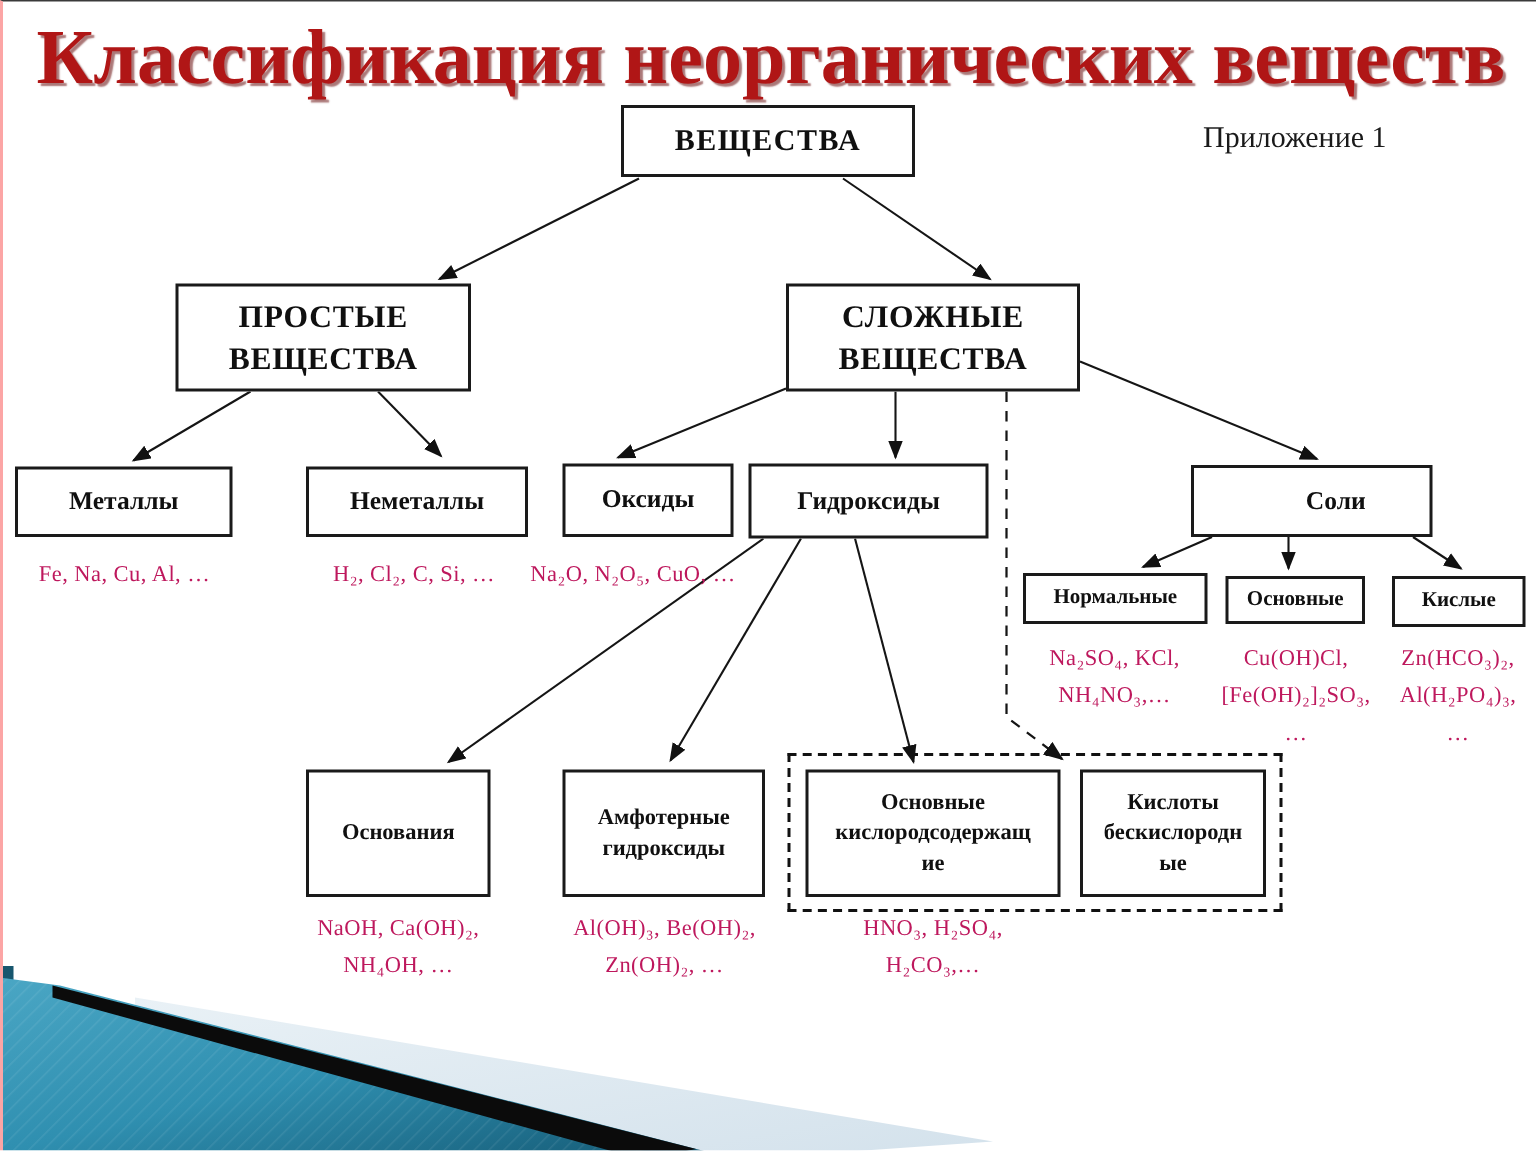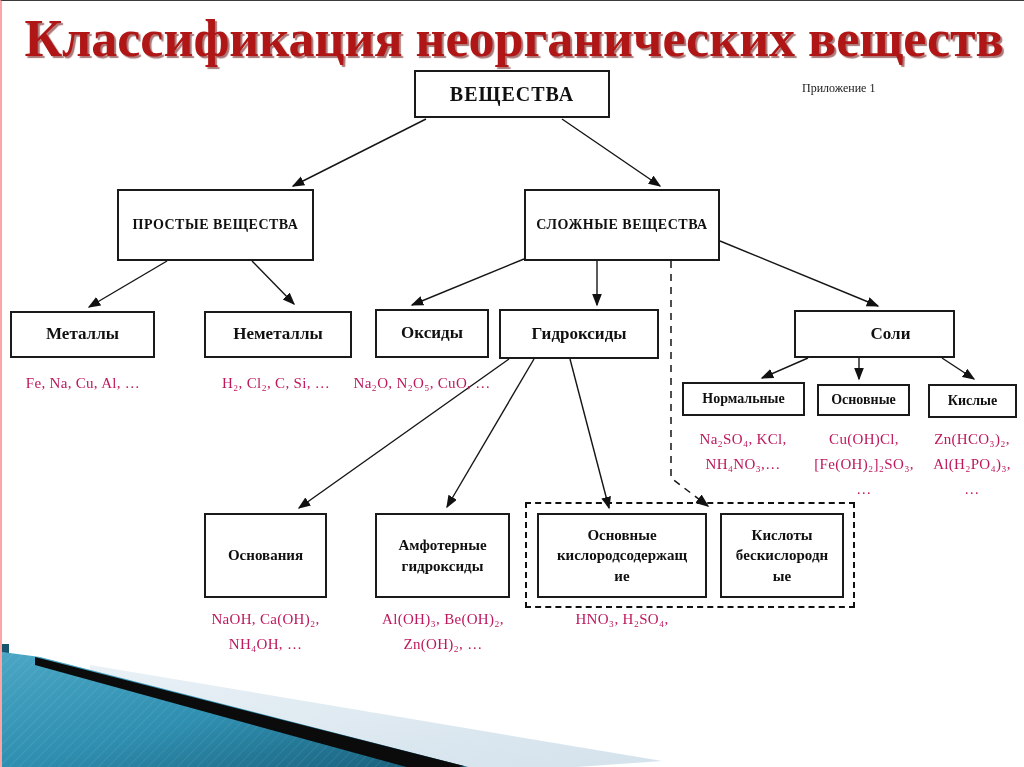--- a/index.html
+++ b/index.html
@@ -7,29 +7,29 @@
     position:relative;width:1024px;height:767px;background:#fff;overflow:hidden;
     border-top:1px solid #3a3a3a;border-left:2px solid #fca5a5;box-sizing:border-box;
     font-family:"Liberation Serif","DejaVu Serif",serif;color:#111;
   }
   #title{
     position:absolute;left:0;top:8px;width:1024px;text-align:center;
     font-size:52px;font-weight:bold;letter-spacing:0px;color:#b01616;
     text-shadow:2px 2px 1px rgba(100,8,8,0.55);white-space:nowrap;
   }
   #annotation{
-    position:absolute;left:800px;top:80px;font-size:12px;color:#1a1a1a;
+    position:absolute;left:800px;top:80px;font-size:20px;color:#1a1a1a;
   }
   .box{
     position:absolute;background:#fff;border:2px solid #1a1a1a;box-sizing:border-box;
     display:flex;align-items:center;justify-content:center;text-align:center;
     font-weight:bold;color:#101010;line-height:1.35;overflow-wrap:anywhere;
   }
   .lvl0{font-size:20px;letter-spacing:1px;}
-  .lvl1{font-size:14px;letter-spacing:0.5px;}
+  .lvl1{font-size:21px;letter-spacing:0.5px;}
   .lvl2{font-size:17px;}
   .lvl3{font-size:14px;border-width:2px;}
   .lvl4{font-size:15px;padding:6px 10px;}
   .ex{
     position:absolute;font-size:15px;color:#be185d;text-align:center;line-height:25px;
     letter-spacing:0.3px;
   }
   #dashed-group{
     position:absolute;left:523px;top:501px;width:330px;height:106px;
     border:2px dashed #111;box-sizing:border-box;background:transparent;
@@ -150,16 +150,17 @@
     <div>NH₄OH, …</div>
   </div>
 
   <div class="ex" style="left:356px;top:606px;width:170px;">
     <div>Al(OH)₃, Be(OH)₂,</div>
     <div>Zn(OH)₂, …</div>
   </div>
 
   <div class="ex" style="left:535px;top:606px;width:170px;">
     <div>HNO₃, H₂SO₄,</div>
+    <div>H₂CO₃,…</div>
   </div>
 
 
 </div>
 
 </body></html>

